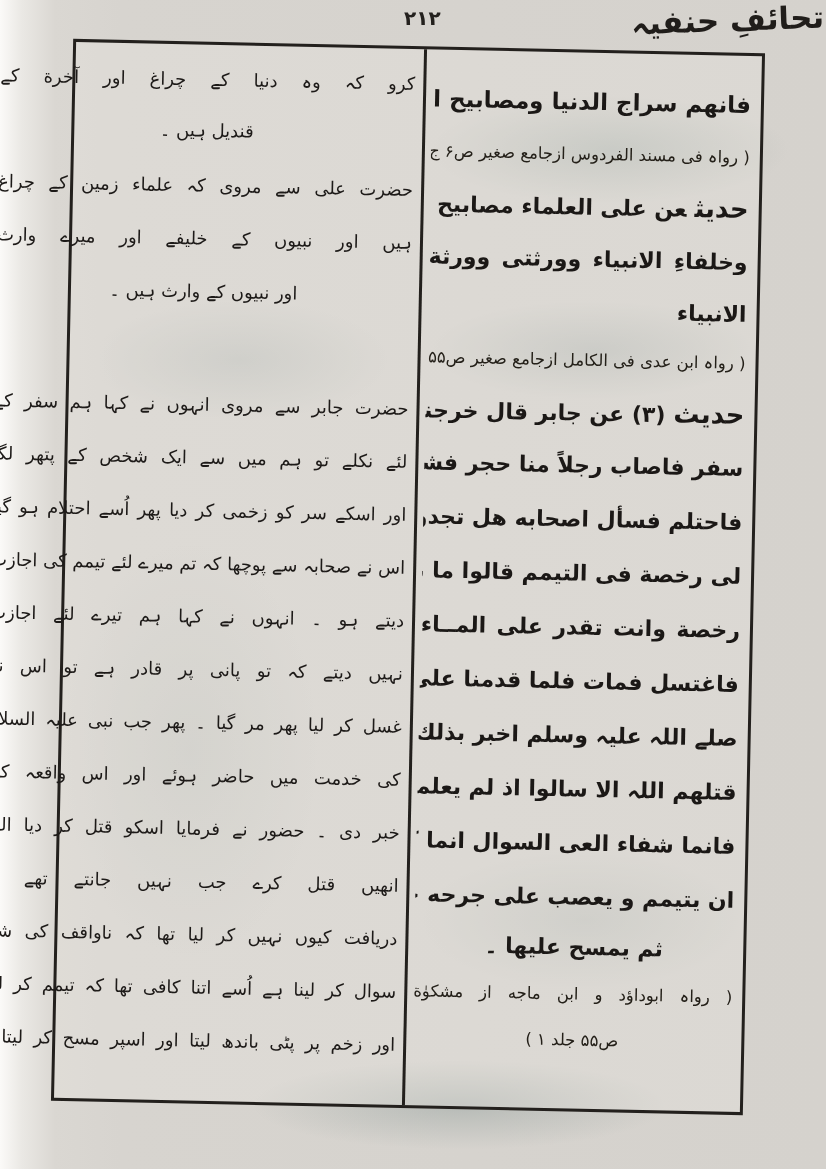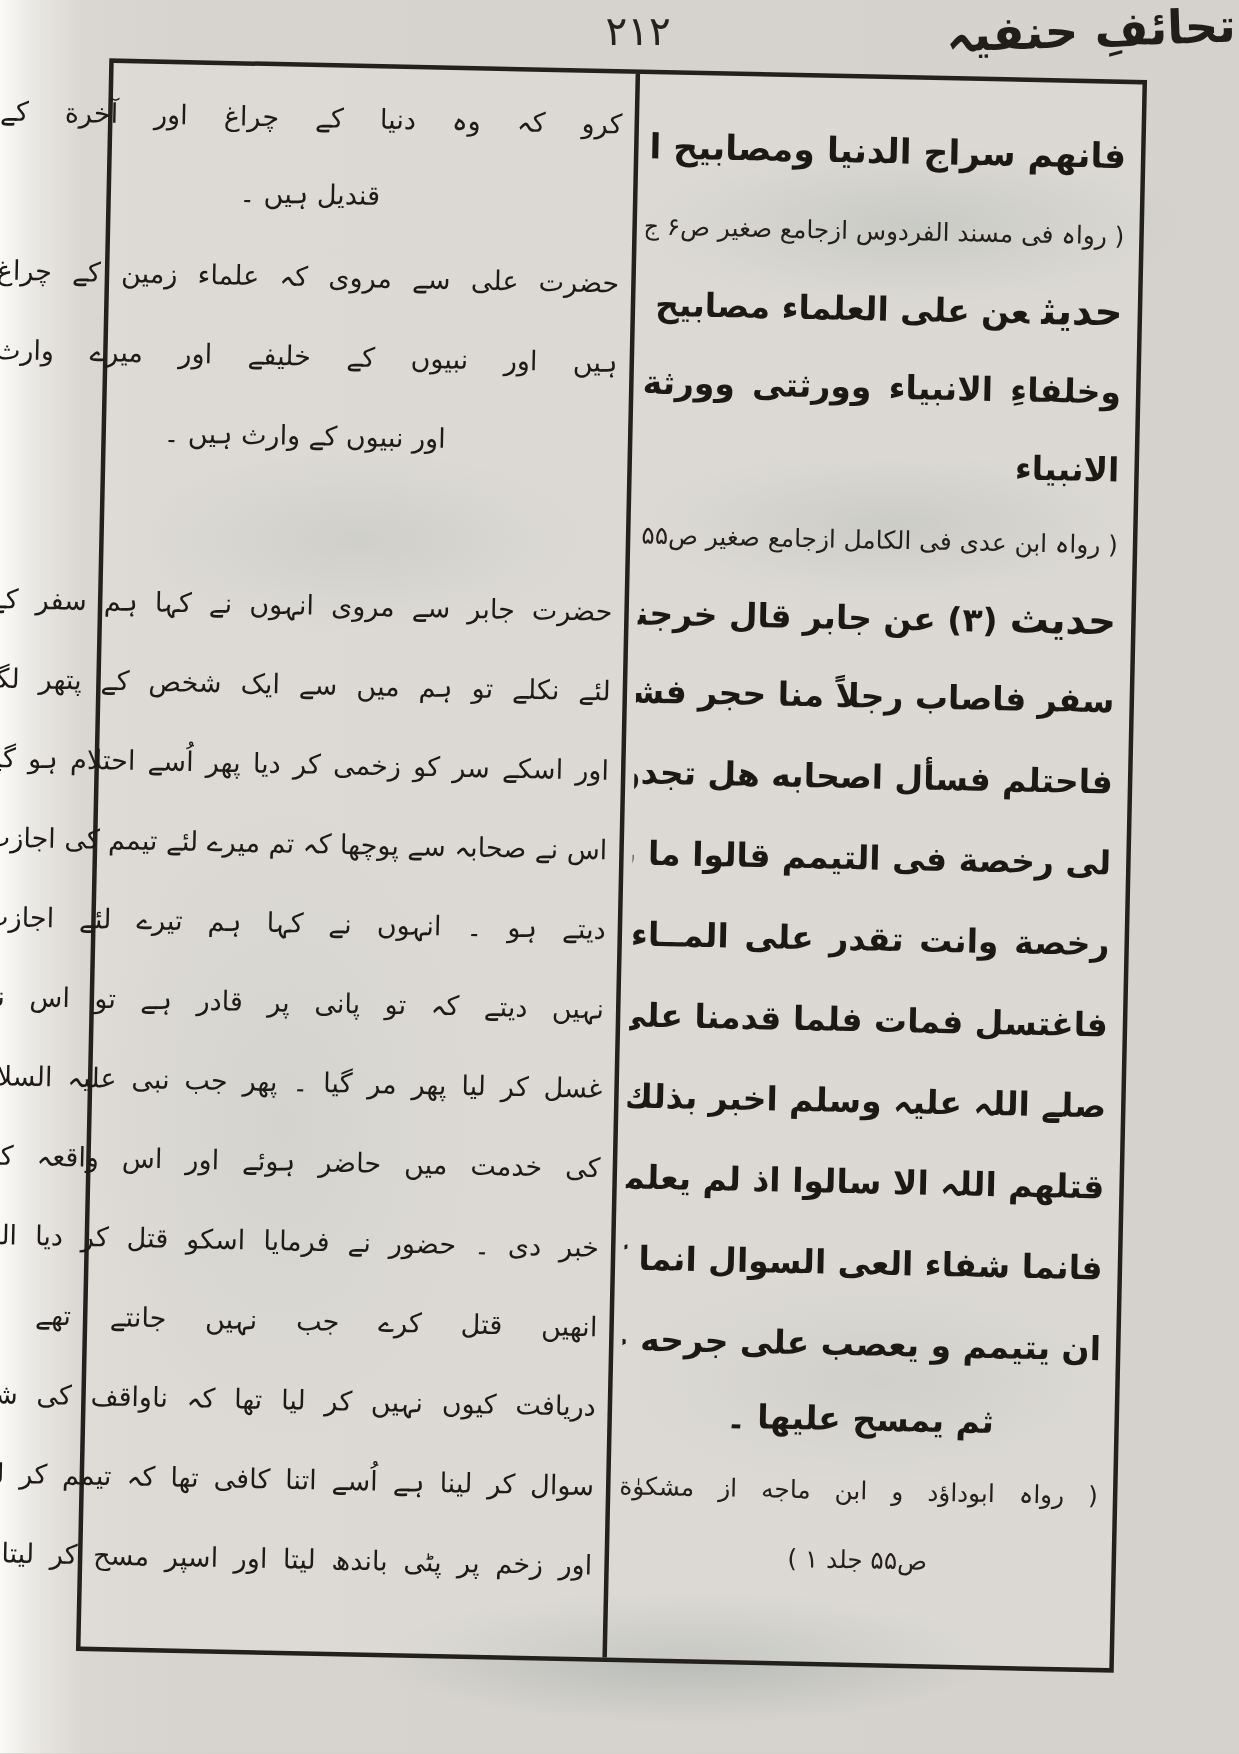--- a/index.html
+++ b/index.html
@@ -18,21 +18,21 @@
   .ghost{position:absolute;border-radius:50%;pointer-events:none;}
   .g1{left:430px;top:95px;width:360px;height:110px;background:radial-gradient(ellipse,rgba(120,140,135,.30),transparent 70%);}
   .g2{left:90px;top:300px;width:300px;height:120px;background:radial-gradient(ellipse,rgba(125,140,140,.22),transparent 70%);}
   .g3{left:430px;top:300px;width:330px;height:100px;background:radial-gradient(ellipse,rgba(120,135,135,.26),transparent 70%);}
   .g4{left:420px;top:850px;width:330px;height:140px;background:radial-gradient(ellipse,rgba(125,140,138,.20),transparent 70%);}
   .g5{left:250px;top:1060px;width:420px;height:90px;background:radial-gradient(ellipse,rgba(110,130,128,.30),transparent 70%);}
   .g6{left:60px;top:540px;width:260px;height:420px;background:radial-gradient(ellipse,rgba(130,145,142,.15),transparent 70%);}
 
   .hdr-num{
     position:absolute;top:6px;left:404px;
-    font-size:27px;font-weight:normal;color:#24211e;direction:rtl;
+    font-size:20px;font-weight:bold;color:#24211e;direction:rtl;
   }
   .hdr-title{
     position:absolute;top:2px;right:2px;
     font-size:31px;font-weight:bold;color:#201d1a;direction:rtl;
     transform:rotate(-2deg);
   }
 
   .frame{
     position:absolute;left:62px;top:46px;width:692px;height:1062px;
     border:3px solid #23201d;

